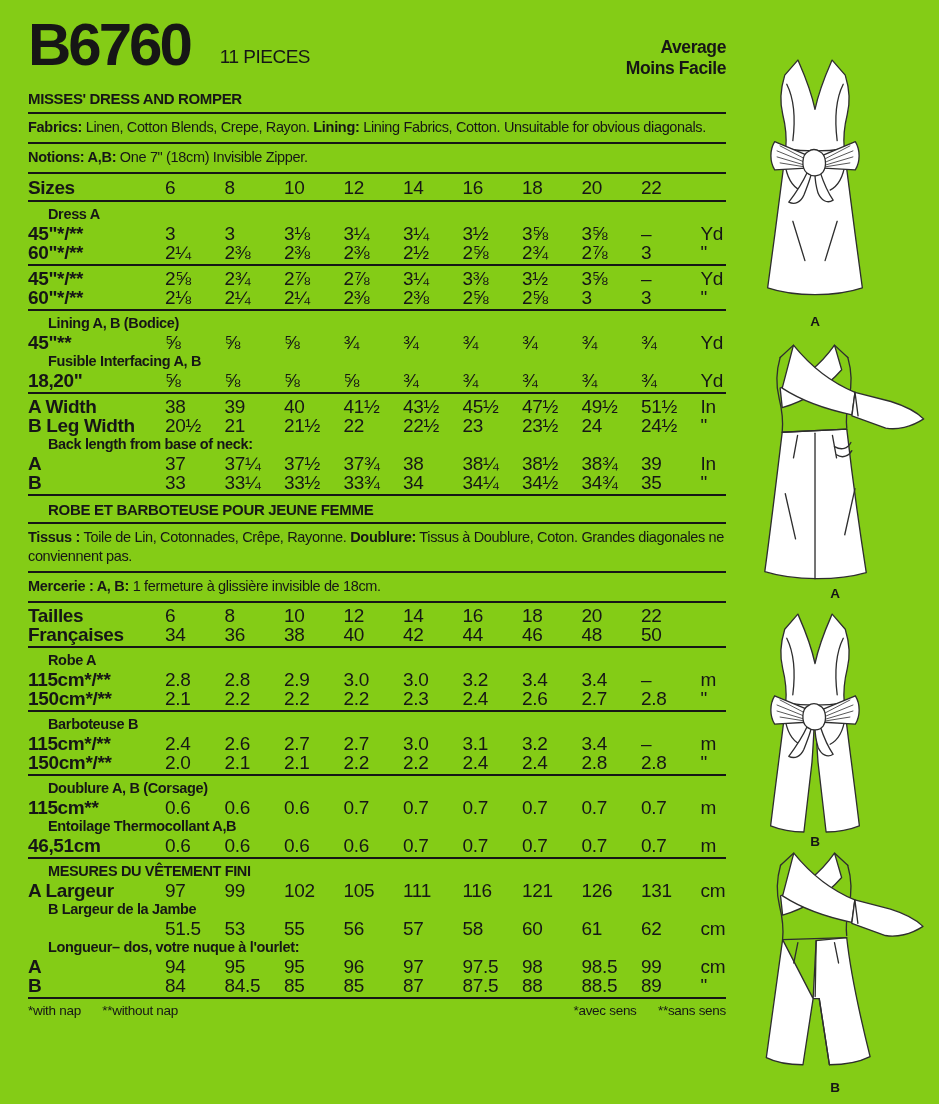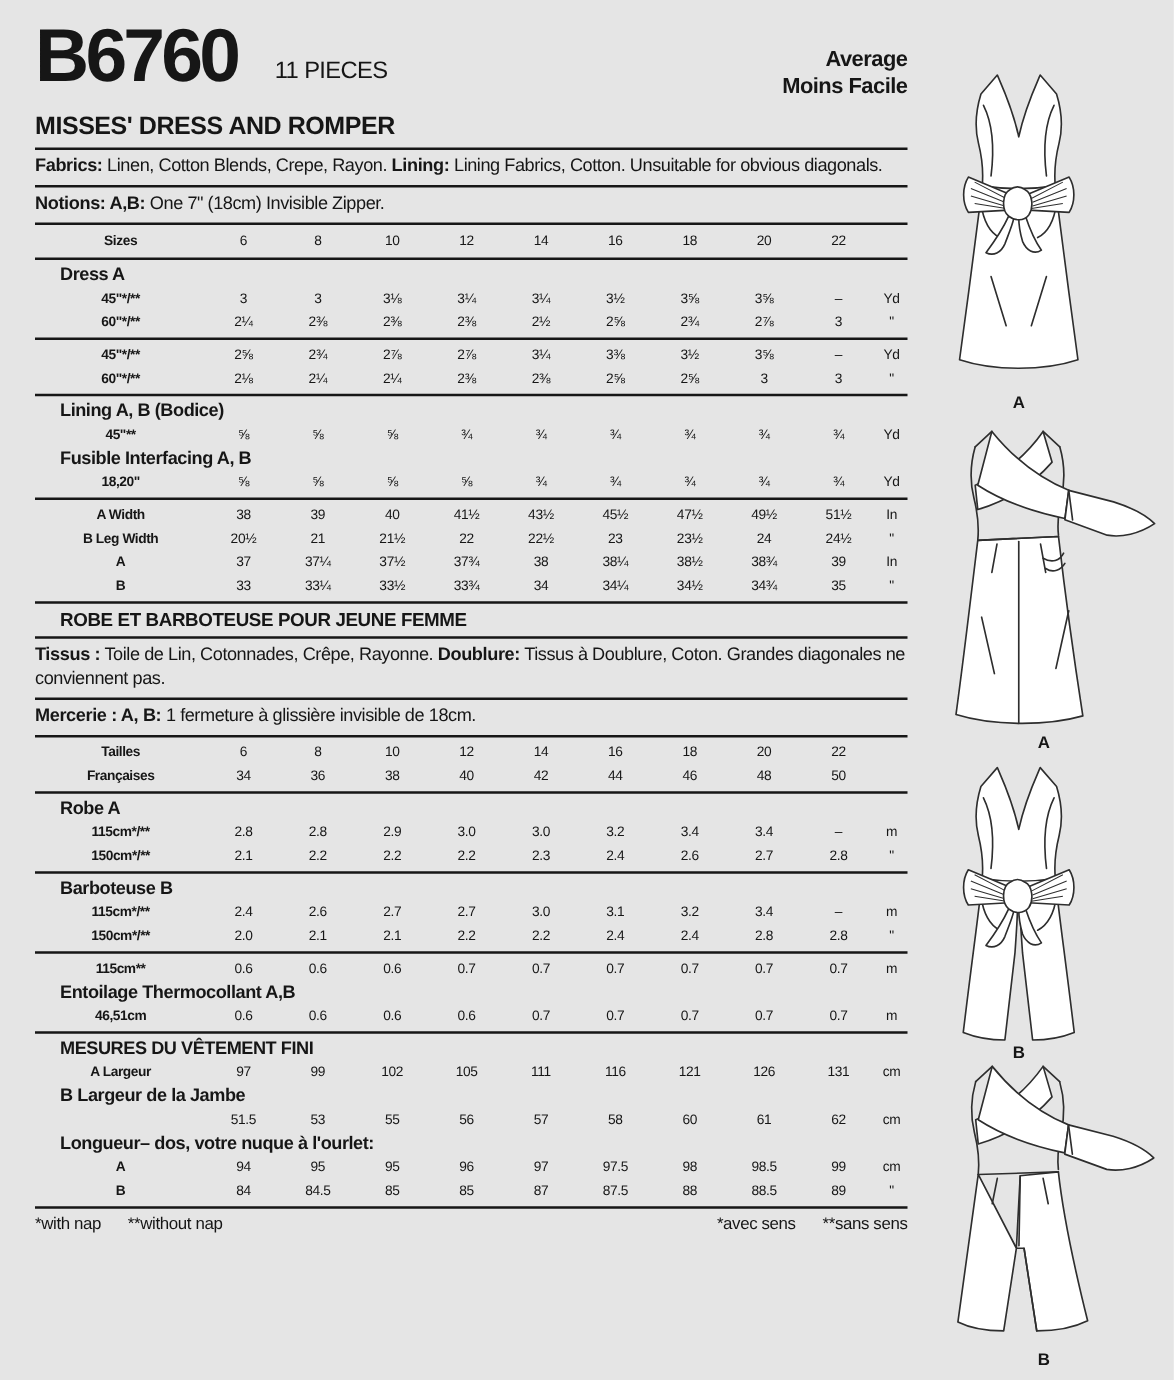--- a/index.html
+++ b/index.html
@@ -1,32 +1,32 @@
 <!DOCTYPE html>
 <html><head>
 <meta charset="utf-8">
 <style>
   html,body{margin:0;padding:0;}
   body{width:939px;height:1104px;background:#ffffff;color:#161616;
        font-family:"Liberation Sans","DejaVu Sans",sans-serif;}
-  .page{position:relative;width:939px;height:1104px;overflow:hidden;background:#e5e5e5;}
+  .page{position:relative;width:939px;height:1104px;overflow:hidden;background:#84cc16;}
   .chart{position:absolute;left:28px;top:8px;width:698px;}
   .brand-row{display:flex;align-items:flex-start;height:74px;}
   .pattern-number{font-size:60px;font-weight:700;letter-spacing:-3px;line-height:74px;}
   .pieces{font-size:19px;font-weight:400;letter-spacing:-0.5px;margin-left:30px;margin-top:38px;}
   .difficulty{margin-left:auto;text-align:right;font-weight:700;font-size:17.5px;
               line-height:1.18;margin-top:29px;letter-spacing:-0.4px;}
-  .doc-title{font-size:20px;font-weight:700;letter-spacing:-0.35px;margin:8px 0 5px;}
+  .doc-title{font-size:15px;font-weight:700;letter-spacing:-0.35px;margin:8px 0 5px;}
   .rule{border-top:2px solid #161616;margin:2px 0 3px;}
   .par{font-size:14.5px;letter-spacing:-0.35px;padding:1px 0 3px;line-height:19px;}
   .par b{letter-spacing:-0.3px;}
   .head{font-size:14.5px;font-weight:700;letter-spacing:-0.35px;line-height:19px;margin-left:20px;}
   .head.big{font-size:15px;letter-spacing:-0.3px;line-height:21px;}
   .trow{display:grid;grid-template-columns:137px repeat(9,59.5px) 1fr;
-        line-height:19px;font-size:11px;text-align:center;}
+        line-height:19px;font-size:19px;}
   .trow.hdr{line-height:21px;}
   .tlabel{font-weight:700;letter-spacing:-0.35px;white-space:nowrap;}
   .tcell{letter-spacing:-0.3px;}
   .tunit{letter-spacing:-0.3px;}
   .footnotes{display:flex;justify-content:space-between;font-size:13.5px;
              letter-spacing:-0.3px;margin-top:3px;line-height:18px;}
   .fn-group span{margin-right:18px;}
   .fn-group span:last-child{margin-right:0;}
   .figures{position:absolute;left:735px;top:0;width:204px;height:1104px;}
   .fig{position:absolute;left:0;}
@@ -176,20 +176,21 @@
           <div class="tcell">21</div>
           <div class="tcell">21½</div>
           <div class="tcell">22</div>
           <div class="tcell">22½</div>
           <div class="tcell">23</div>
           <div class="tcell">23½</div>
           <div class="tcell">24</div>
           <div class="tcell">24½</div>
           <div class="tunit">"</div>
         </div>
+        <div class="head">Back length from base of neck:</div>
         <div class="trow">
           <div class="tlabel">A</div>
           <div class="tcell">37</div>
           <div class="tcell">37¼</div>
           <div class="tcell">37½</div>
           <div class="tcell">37¾</div>
           <div class="tcell">38</div>
           <div class="tcell">38¼</div>
           <div class="tcell">38½</div>
           <div class="tcell">38¾</div>
@@ -292,20 +293,21 @@
           <div class="tcell">2.1</div>
           <div class="tcell">2.2</div>
           <div class="tcell">2.2</div>
           <div class="tcell">2.4</div>
           <div class="tcell">2.4</div>
           <div class="tcell">2.8</div>
           <div class="tcell">2.8</div>
           <div class="tunit">"</div>
         </div>
         <div class="rule"></div>
+        <div class="head">Doublure A, B (Corsage)</div>
         <div class="trow">
           <div class="tlabel">115cm**</div>
           <div class="tcell">0.6</div>
           <div class="tcell">0.6</div>
           <div class="tcell">0.6</div>
           <div class="tcell">0.7</div>
           <div class="tcell">0.7</div>
           <div class="tcell">0.7</div>
           <div class="tcell">0.7</div>
           <div class="tcell">0.7</div>

